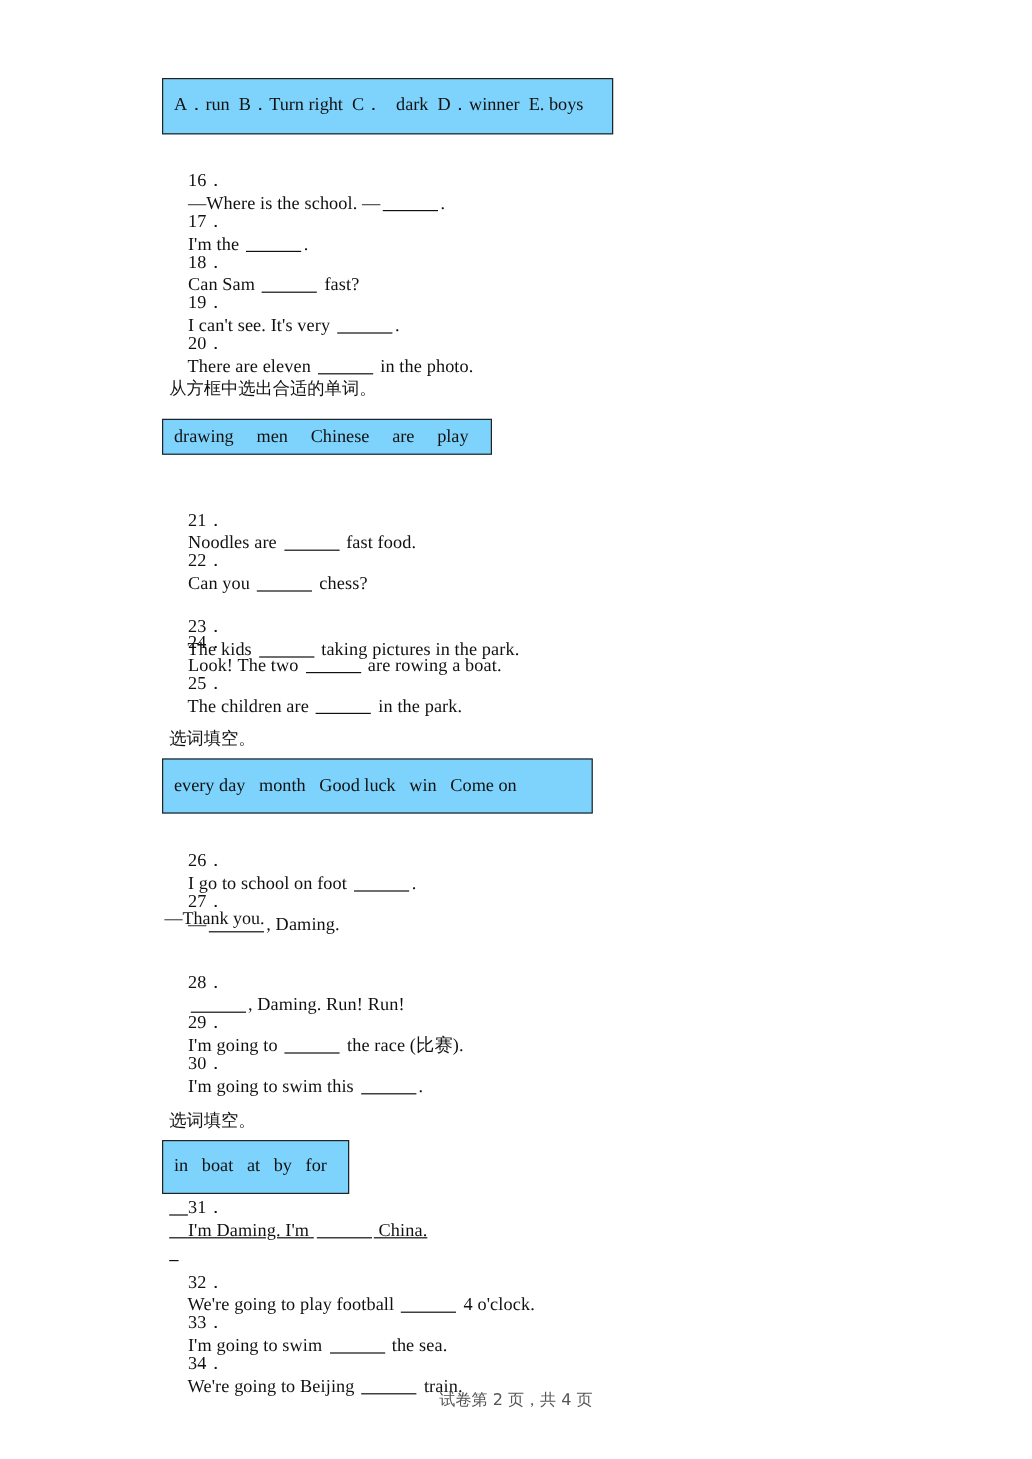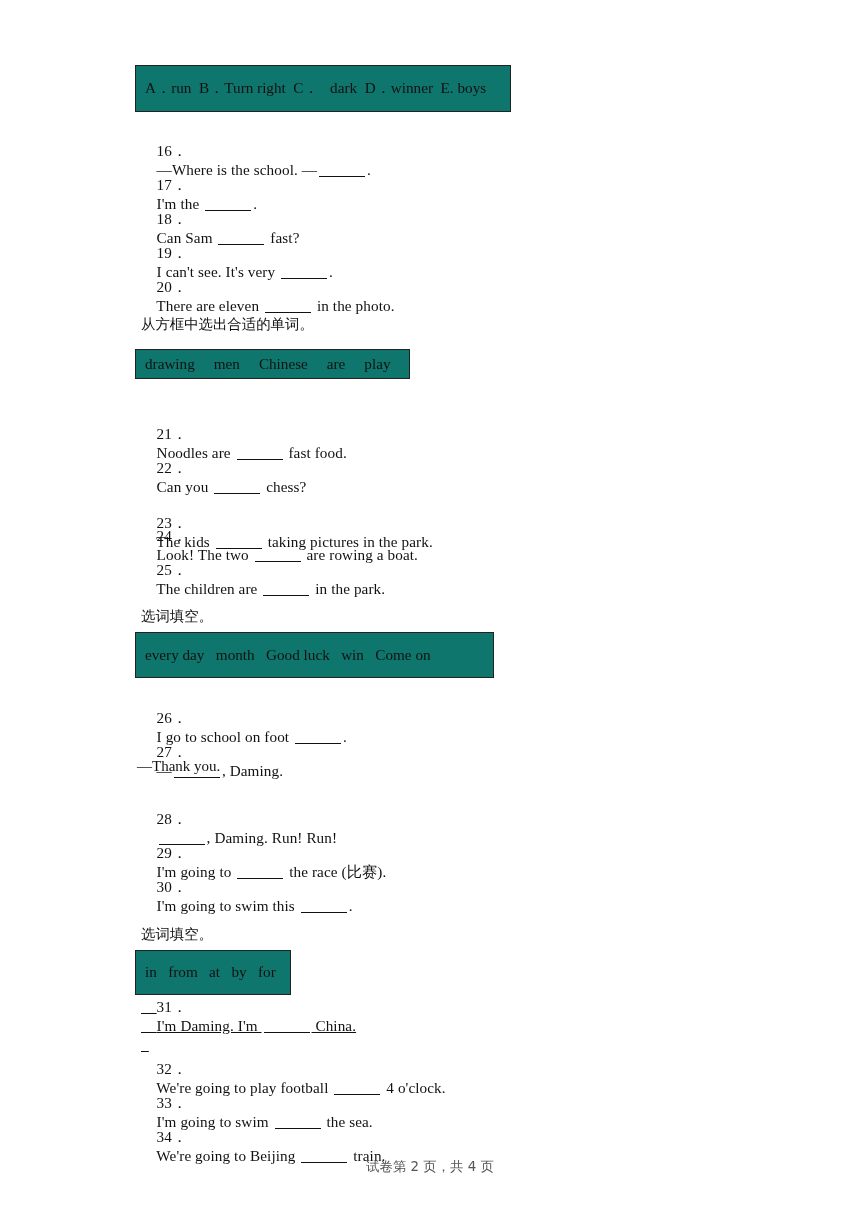--- a/index.html
+++ b/index.html
@@ -20,21 +20,21 @@
     left: 0; top: 0;
     width: 860px;
     height: 1216px;
   }
 
   
   .wordbank {
     position: absolute;
     box-sizing: border-box;
     border: 1.6px solid #222222;
-    background: #0f766e;
+    background: #7dd3fc;
     display: flex;
     align-items: center;
     font-size: 15.2px;
     line-height: 1.2;
     color: #111111;
     white-space: pre;
     padding: 0 9px;
   }
   .wb-1 { left: 135px; top: 65px;  width: 376px; height: 47px; }
   .wb-2 { left: 135px; top: 349px; width: 275px; height: 30px; }
@@ -194,21 +194,21 @@
   </div>
 
   <div class="q" style="top:858px;">
     <span class="num">30．</span>
     <span>I'm going to swim this </span><span class="blank"></span><span>.</span>
   </div>
 
   <div class="instruction ins-3">选词填空。</div>
 
   <div class="wordbank wb-4">
-    <span>in   from   at   by   for</span>
+    <span>in   boat   at   by   for</span>
   </div>
 
   <div class="q" style="top:978px;text-decoration:underline;">
     <span class="num">31．</span>
     <span>I'm Daming. I'm </span><span class="blank"></span><span> China.</span>
   </div>
 
   <div class="q" style="top:1040px;">
     <span class="num">32．</span>
     <span>We're going to play football </span><span class="blank"></span><span> 4 o'clock.</span>

